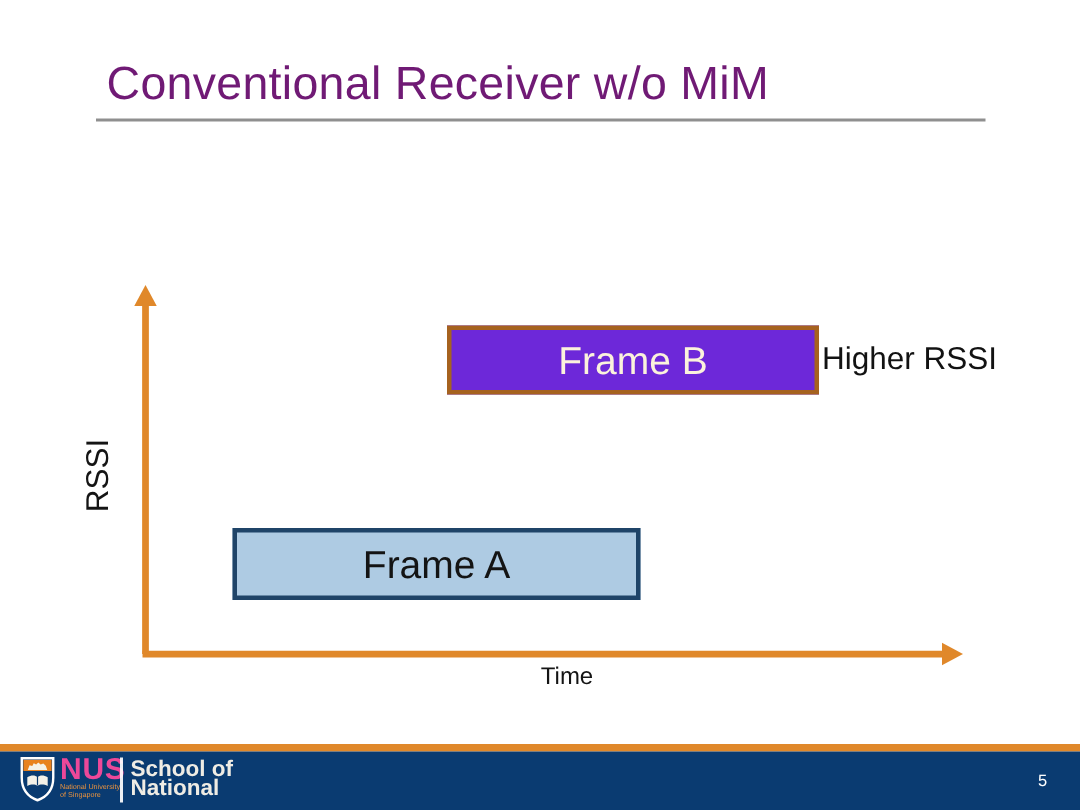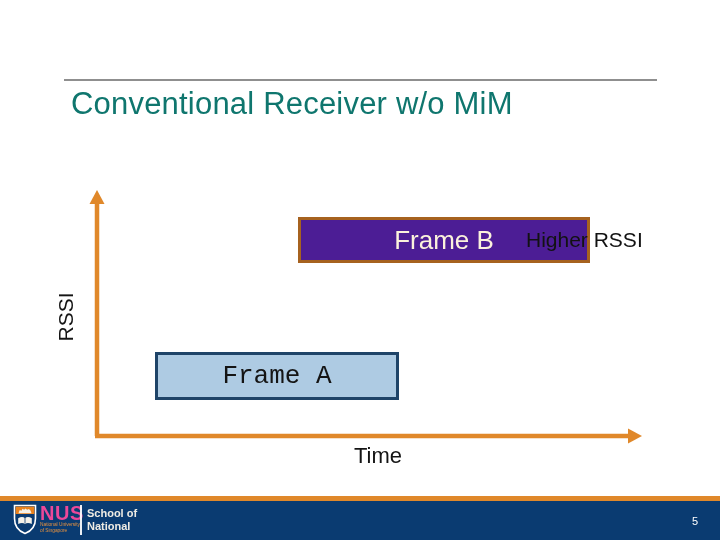--- a/index.html
+++ b/index.html
@@ -11,72 +11,70 @@
     overflow: hidden;
     font-family: "Liberation Sans", sans-serif;
   }
   .abs { position: absolute; }
 
   
   .title {
     left: 71px; top: 38px;
     font-size: 31px;
     letter-spacing: 0.2px;
-    color: #0f766e;
+    color: #701a75;
     white-space: nowrap;
-    margin-top: 48px;
   }
   .title-rule {
     left: 64px; top: 79px;
     width: 593px; height: 2px;
     background: #8f8f8f;
   }
 
   
   .axes { left: 85px; top: 183px; width: 570px; height: 265px; }
 
   
   .frame-box {
     box-sizing: border-box;
     display: flex; align-items: center; justify-content: center;
     font-size: 26px;
   }
   .frame-b {
     left: 298px; top: 217px;
-    width: 292px; height: 46px;
-    background: #4c1d95;
+    width: 248px; height: 46px;
+    background: #6d28d9;
     border: 3px solid #a6621f;
     color: #fbf2dc;
   }
   .frame-a {
     left: 155px; top: 352px;
-    width: 244px; height: 48px;
+    width: 272px; height: 48px;
     background: #aecbe3;
     border: 3px solid #1f4468;
     color: #141414;
-    font-family: Liberation Mono, monospace;
   }
 
   .higher-rssi {
-    left: 526px; top: 228px;
+    left: 548px; top: 228px;
     font-size: 21px;
     color: #121212;
     white-space: nowrap;
   }
   .rssi-label {
     left: 66px; top: 317px;
     transform: translate(-50%, -50%) rotate(-90deg);
     font-size: 21px;
     color: #141414;
     white-space: nowrap;
   }
   .time-label {
     left: 378px; top: 443px;
     transform: translateX(-50%);
-    font-size: 22px;
+    font-size: 16px;
     color: #141414;
   }
 
   
   .footer-stripe { left: 0; top: 496px; width: 720px; height: 5px; background: #e0882a; }
   .footer-bar { left: 0; top: 501px; width: 720px; height: 39px; background: #0a3b71; }
   .crest { left: 13px; top: 504px; width: 24px; height: 31px; }
   .nus-wordmark {
     left: 40px; top: 502px;
     font-size: 20px; font-weight: bold;
@@ -93,21 +91,21 @@
     font-size: 8px; line-height: 9px;
     white-space: nowrap;
   }
   .footer-divider {
     left: 80px; top: 505px;
     width: 1.5px; height: 30px;
     background: rgba(255,255,255,0.92);
   }
   .dept {
     left: 87px; top: 507px;
-    font-size: 11px; line-height: 12.5px;
+    font-size: 15px; line-height: 12.5px;
     font-weight: bold;
     color: #efece4;
     white-space: nowrap;
   }
   .page-number {
     left: 692px; top: 515px;
     font-size: 11px;
     color: #ffffff;
   }
 </style>

